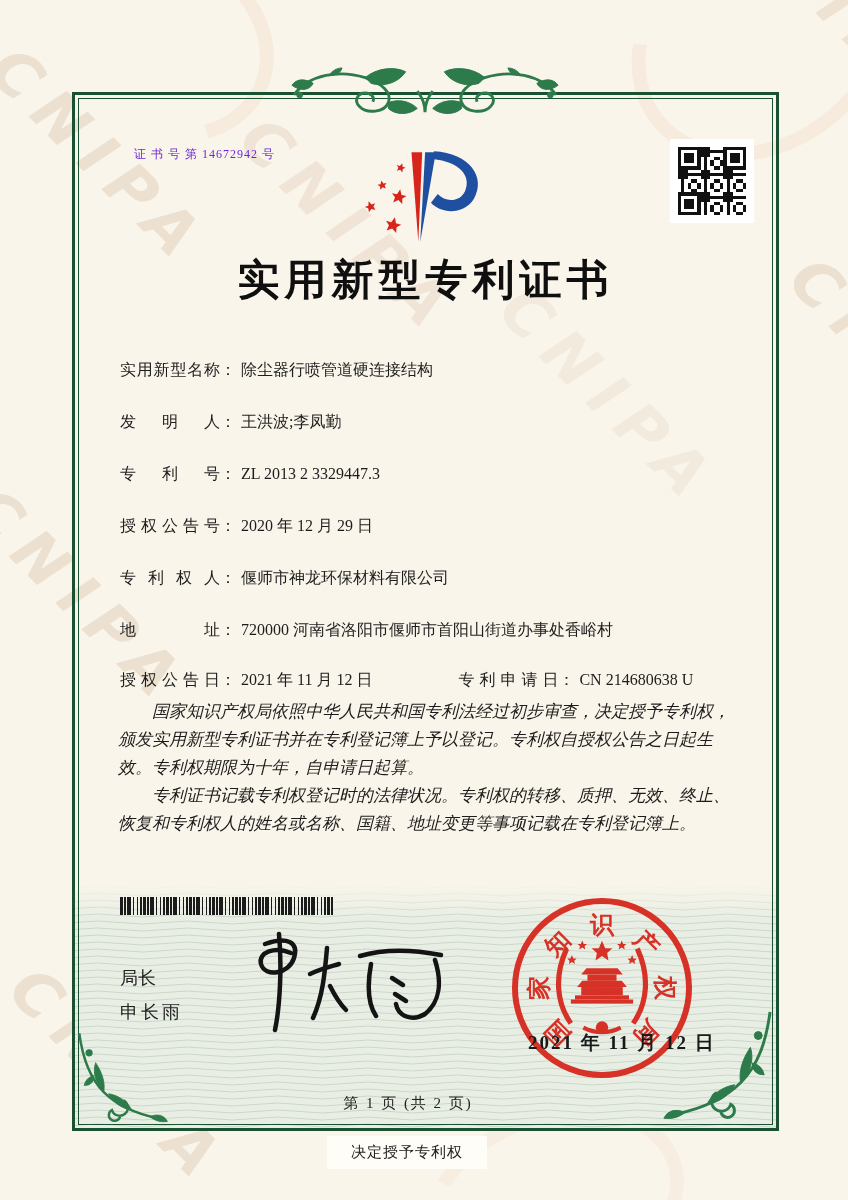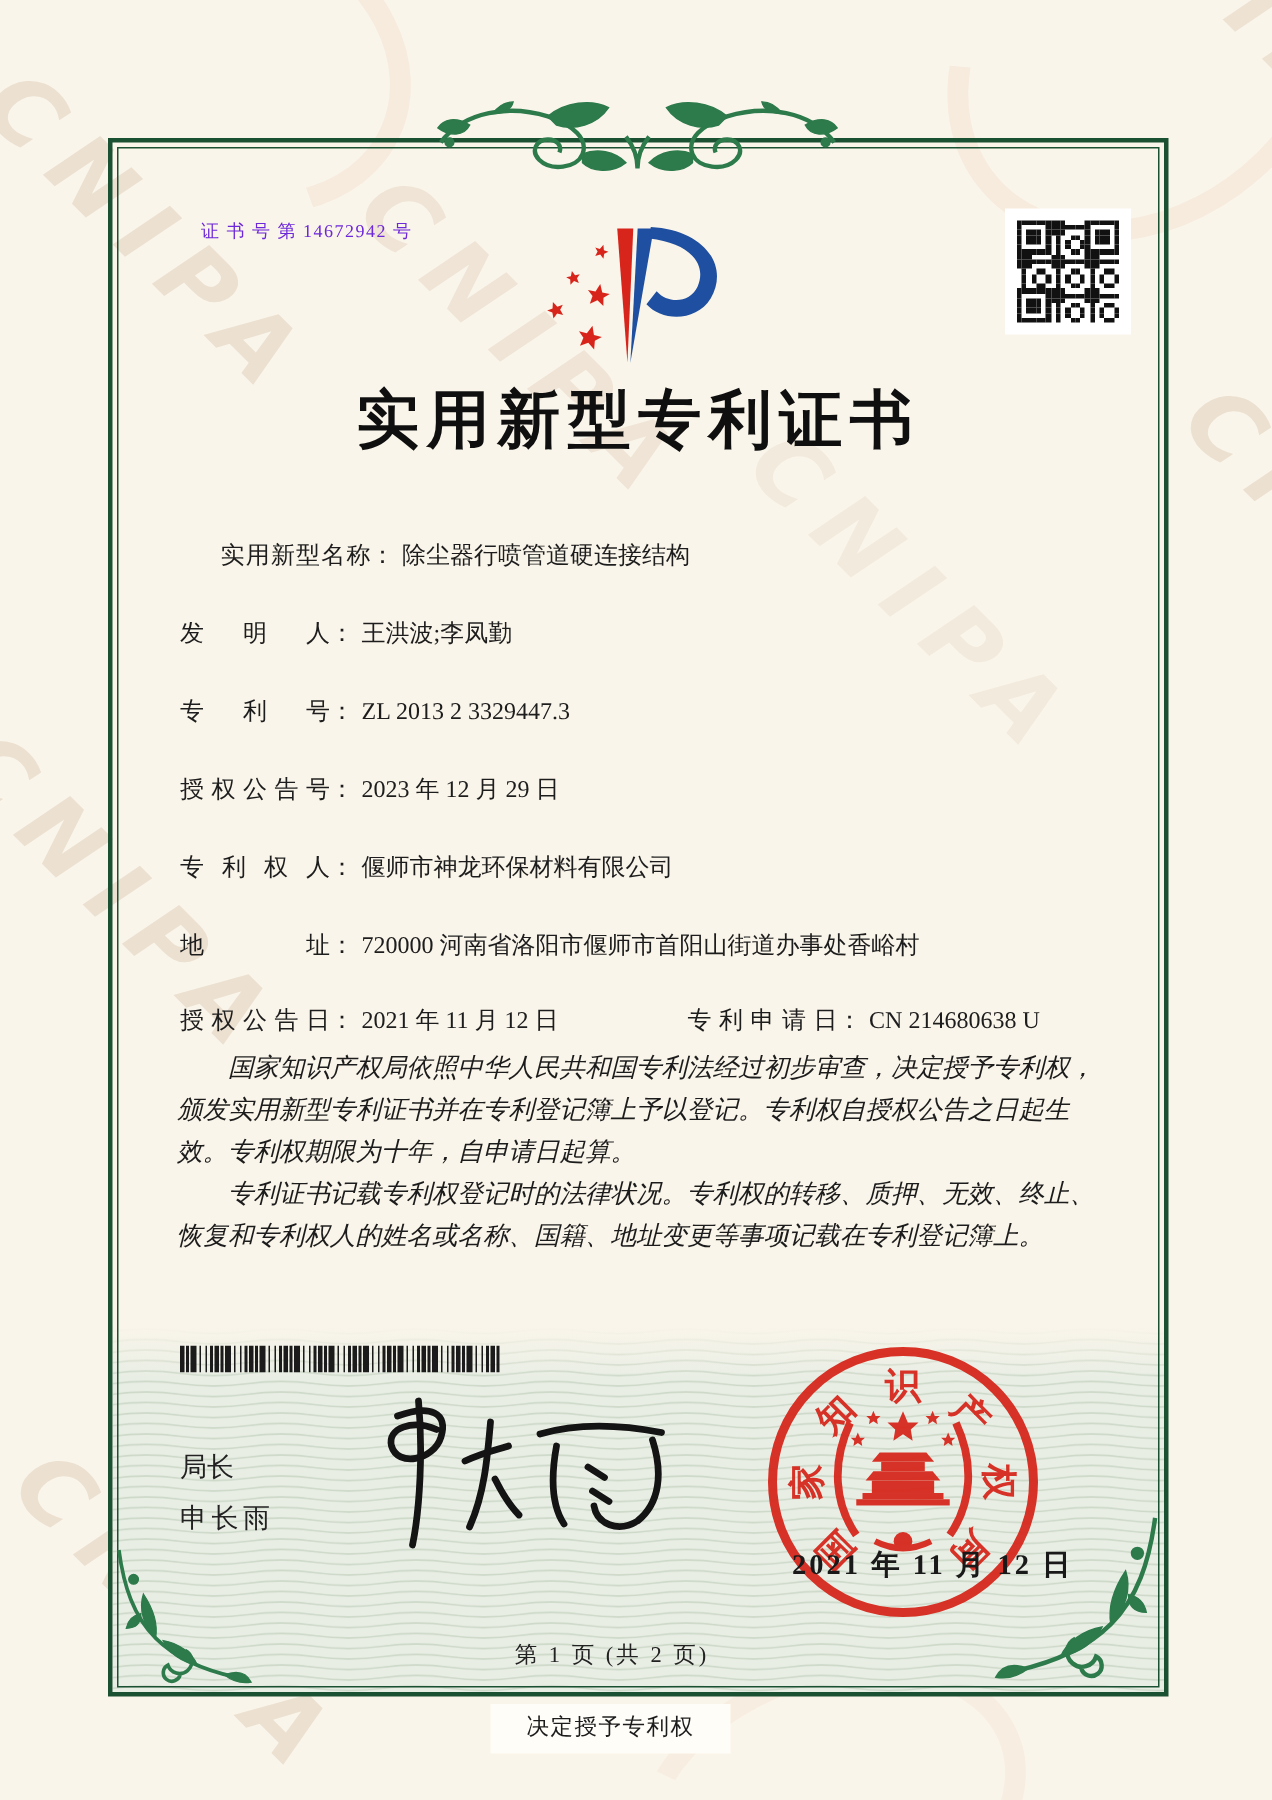--- a/index.html
+++ b/index.html
@@ -589,31 +589,31 @@
       <div></div>
       <div></div>
       <div class="f"></div>
       <div class="f"></div>
       <div></div>
     </div>
 </div>
 
 <div class="doc-title">实用新型专利证书</div>
 
-<div class="row" style="top:360px;margin-left:27px;">
+<div class="row" style="top:360px;">
   <span class="flabel">实用新型名称</span><span>：</span><span class="fvalue">除尘器行喷管道硬连接结构</span>
 </div>
 <div class="row" style="top:412px;">
   <span class="flabel">发明人</span><span>：</span><span class="fvalue">王洪波;李凤勤</span>
 </div>
 <div class="row" style="top:464px;">
   <span class="flabel">专利号</span><span>：</span><span class="fvalue">ZL 2013 2 3329447.3</span>
 </div>
 <div class="row" style="top:516px;">
-  <span class="flabel">授权公告号</span><span>：</span><span class="fvalue">2023 年 12 月 29 日</span>
+  <span class="flabel">授权公告号</span><span>：</span><span class="fvalue">2020 年 12 月 29 日</span>
 </div>
 <div class="row" style="top:568px;">
   <span class="flabel">专利权人</span><span>：</span><span class="fvalue">偃师市神龙环保材料有限公司</span>
 </div>
 <div class="row" style="top:620px;">
   <span class="flabel">地址</span><span>：</span><span class="fvalue">720000  河南省洛阳市偃师市首阳山街道办事处香峪村</span>
 </div>
 <div class="row" style="top:670px;">
   <span class="flabel">授权公告日</span><span>：</span><span class="fvalue">2021 年 11 月 12 日</span><span class="grant2"></span><span class="flabel">专利申请日</span><span>：</span><span class="fvalue">CN 214680638 U</span>
 </div>

